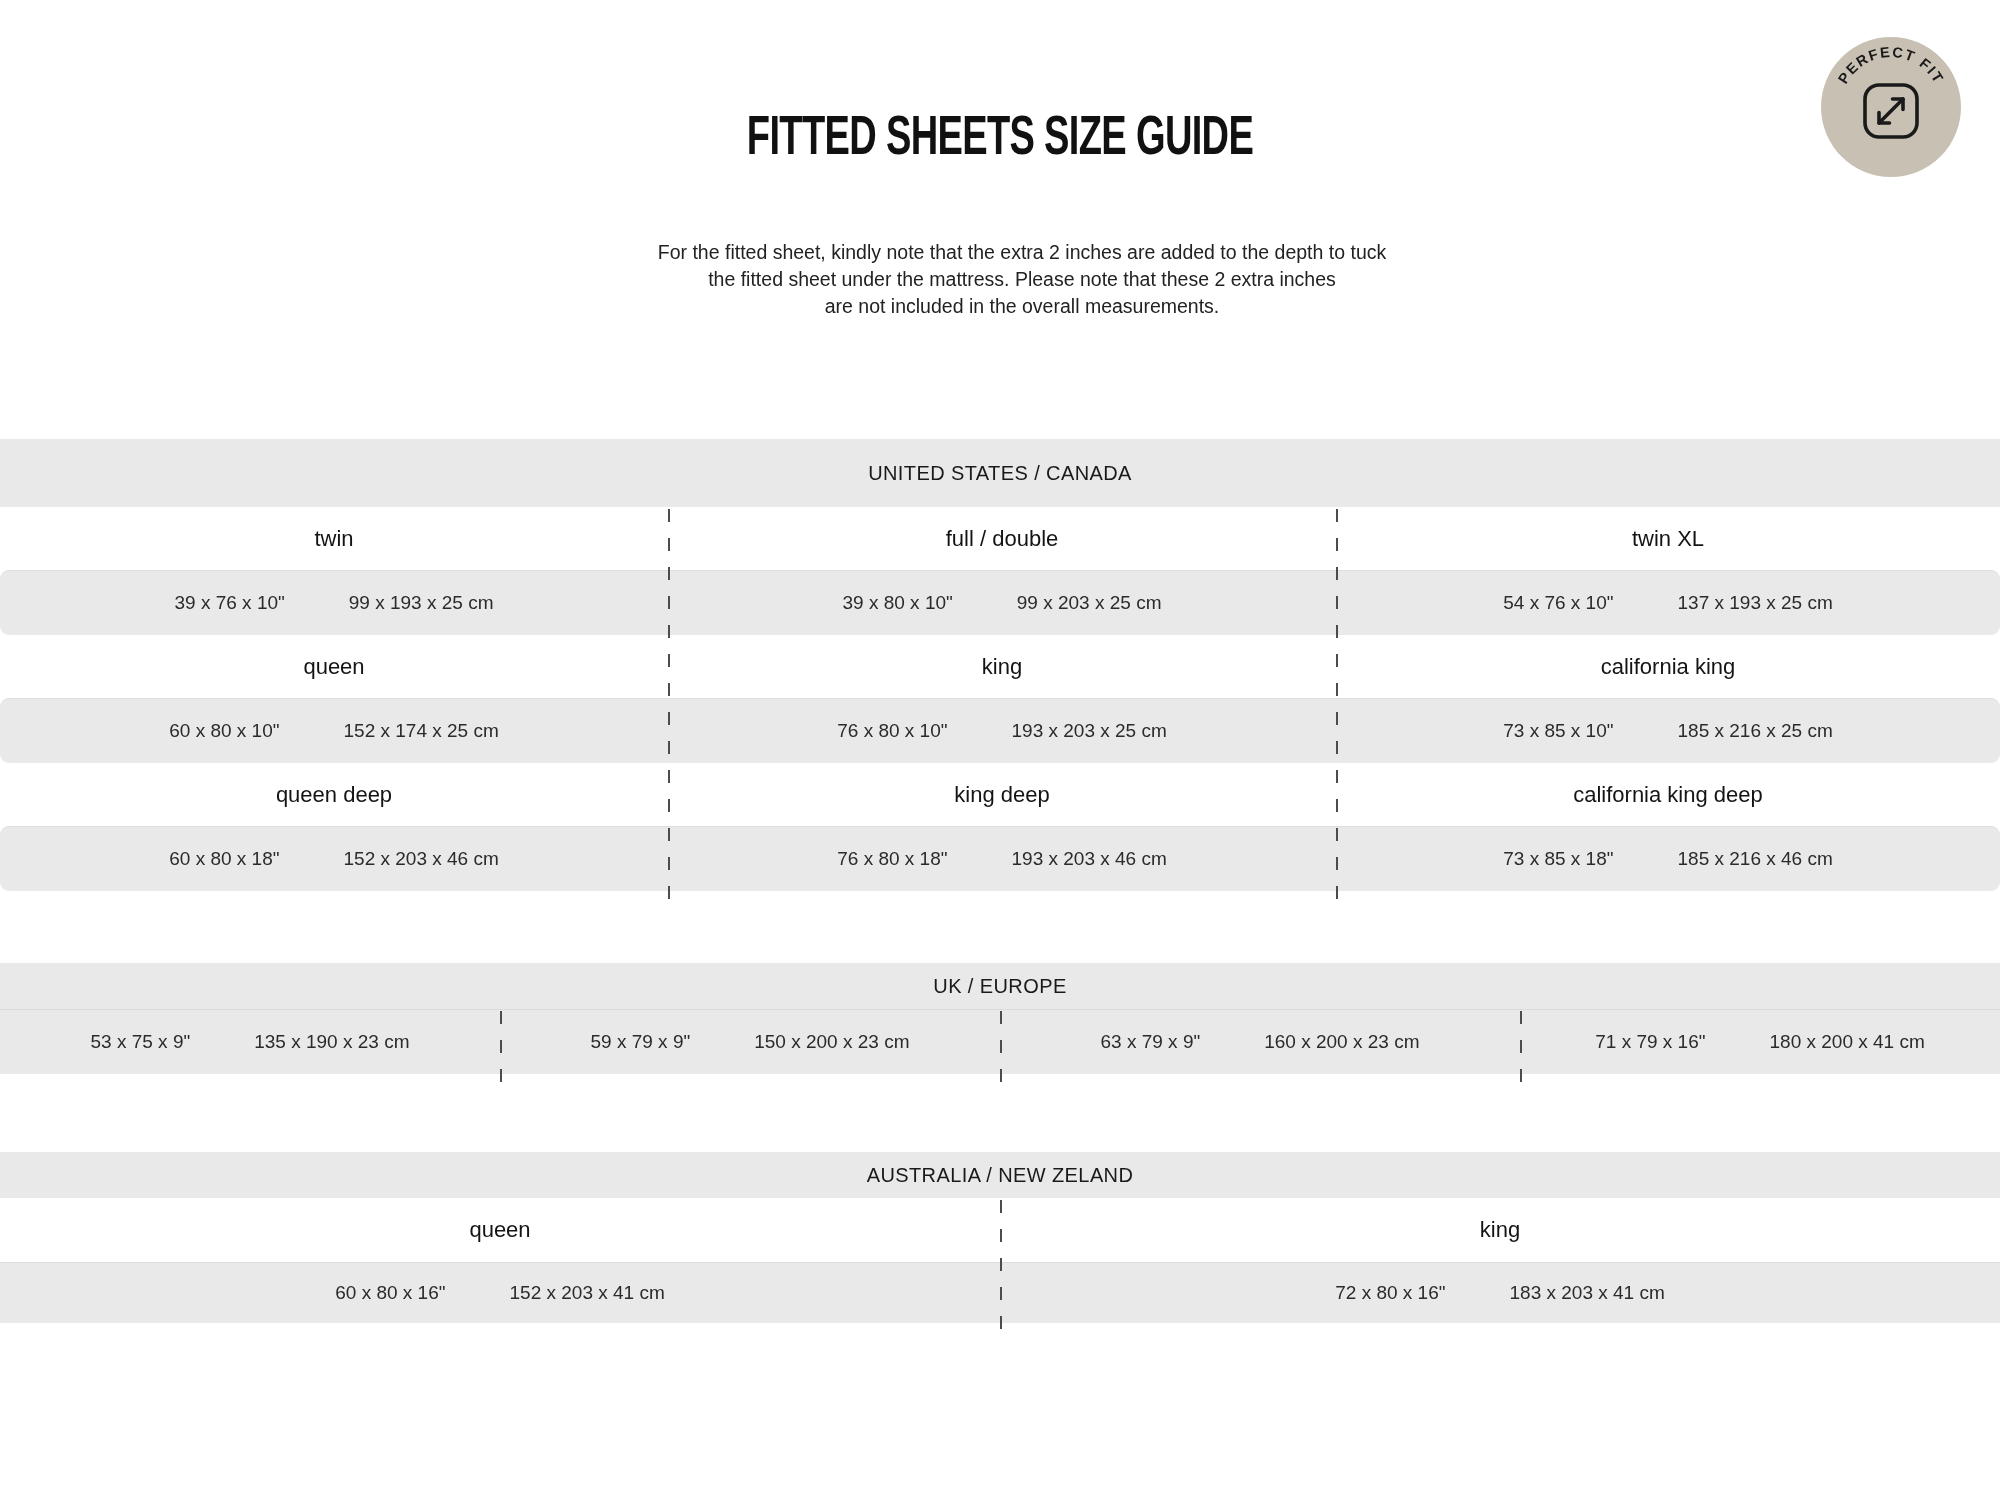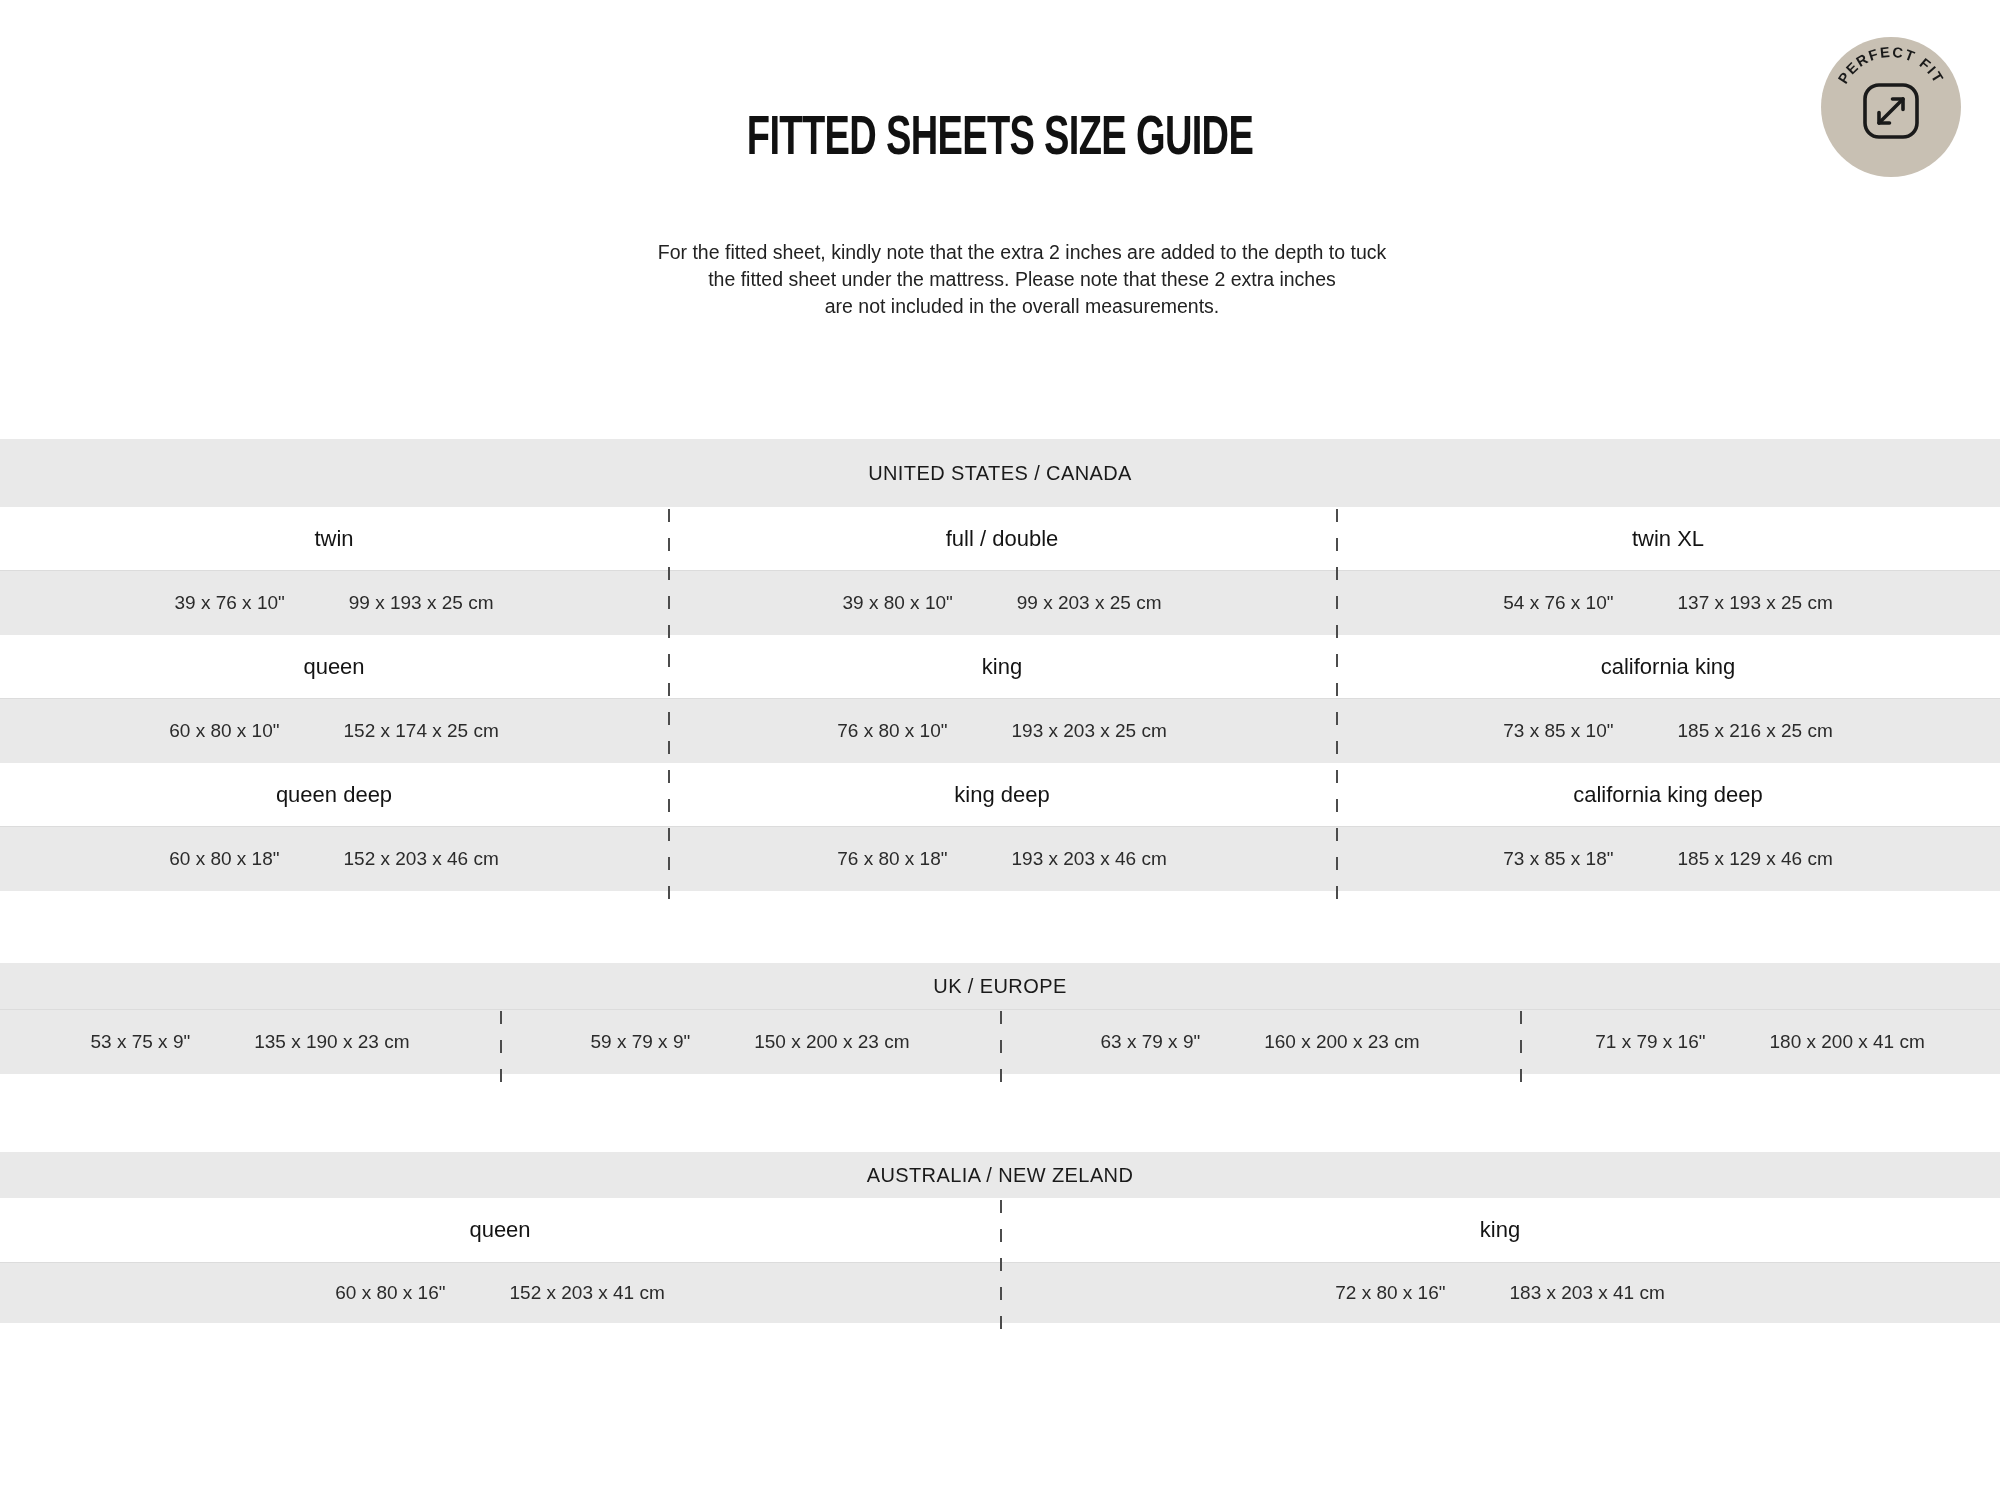--- a/index.html
+++ b/index.html
@@ -52,21 +52,21 @@
     font-size:20px;
     letter-spacing:0.4px;
     color:#1a1a1a;
   }
   .sec-us{margin-top:119px;}
   .sec-uk{margin-top:72px;}
   .sec-au{margin-top:78px;}
   .sec-uk .band,.sec-au .band{height:46px;text-align:right;}
   .rows{position:relative;}
   .row{display:grid;}
-  .cols3 .row{grid-template-columns:33.4% 33.4% 33.2%;}
+  .cols3 .row{grid-template-columns:33.4% 33.4% 33.2%;border-radius:9px;}
   .cols4 .row{grid-template-columns:25% 25% 26% 24%;}
   .cols2 .row{grid-template-columns:50% 50%;}
   .label-row{height:63px;background:#ffffff;}
   .meas-row{height:65px;background:var(--band);border-top:1px solid #dcdcdc;}
   .sec-au .label-row{height:64px;}
   .sec-au .meas-row{height:61px;}
   .cell{
     display:flex;align-items:center;justify-content:center;
   }
   .label-row .cell{font-size:22px;color:#141414;}
@@ -170,21 +170,21 @@
         <div class="cell">
           <span>60 x 80 x 18"</span>
           <span>152 x 203 x 46 cm</span>
         </div>
         <div class="cell">
           <span>76 x 80 x 18"</span>
           <span>193 x 203 x 46 cm</span>
         </div>
         <div class="cell">
           <span>73 x 85 x 18"</span>
-          <span>185 x 129 x 46 cm</span>
+          <span>185 x 216 x 46 cm</span>
         </div>
       </div>
     </div>
   </section>
 
   <section class="size-section sec-uk cols4">
     <header class="band">UK / EUROPE</header>
     <div class="rows">
       <div class="divider d-1of4"></div>
       <div class="divider d-2of4"></div>

